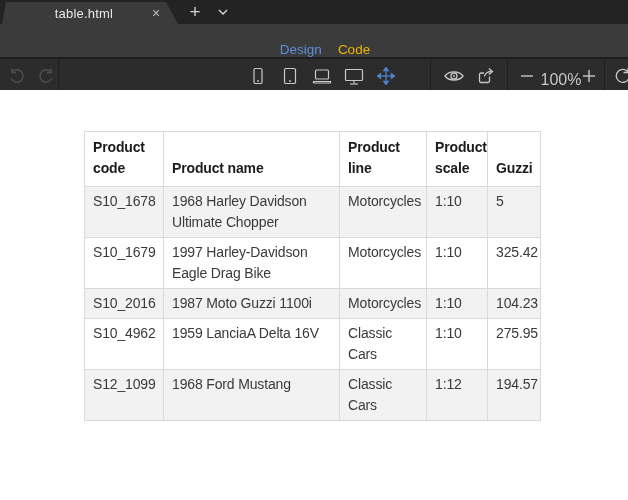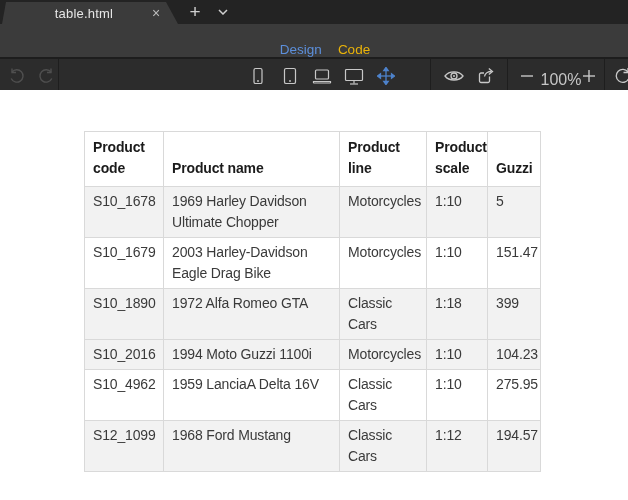--- a/index.html
+++ b/index.html
@@ -179,42 +179,35 @@
           <th>Product code</th>
           <th>Product name</th>
           <th>Product line</th>
           <th>Product scale</th>
           <th>Guzzi</th>
         </tr>
       </thead>
       <tbody>
         <tr class="odd">
           <td>S10_1678</td>
-          <td>1969 Harley Davidson Ultimate Chopper</td>
+          <td>1968 Harley Davidson Ultimate Chopper</td>
           <td>Motorcycles</td>
           <td>1:10</td>
           <td>5</td>
         </tr>
         <tr>
           <td>S10_1679</td>
-          <td>2003 Harley-Davidson Eagle Drag Bike</td>
+          <td>1997 Harley-Davidson Eagle Drag Bike</td>
           <td>Motorcycles</td>
           <td>1:10</td>
-          <td>151.47</td>
-        </tr>
-        <tr class="odd">
-          <td>S10_1890</td>
-          <td>1972 Alfa Romeo GTA</td>
-          <td>Classic Cars</td>
-          <td>1:18</td>
-          <td>399</td>
+          <td>325.42</td>
         </tr>
         <tr class="odd">
           <td>S10_2016</td>
-          <td>1994 Moto Guzzi 1100i</td>
+          <td>1987 Moto Guzzi 1100i</td>
           <td>Motorcycles</td>
           <td>1:10</td>
           <td>104.23</td>
         </tr>
         <tr>
           <td>S10_4962</td>
           <td>1959 LanciaA Delta 16V</td>
           <td>Classic Cars</td>
           <td>1:10</td>
           <td>275.95</td>

